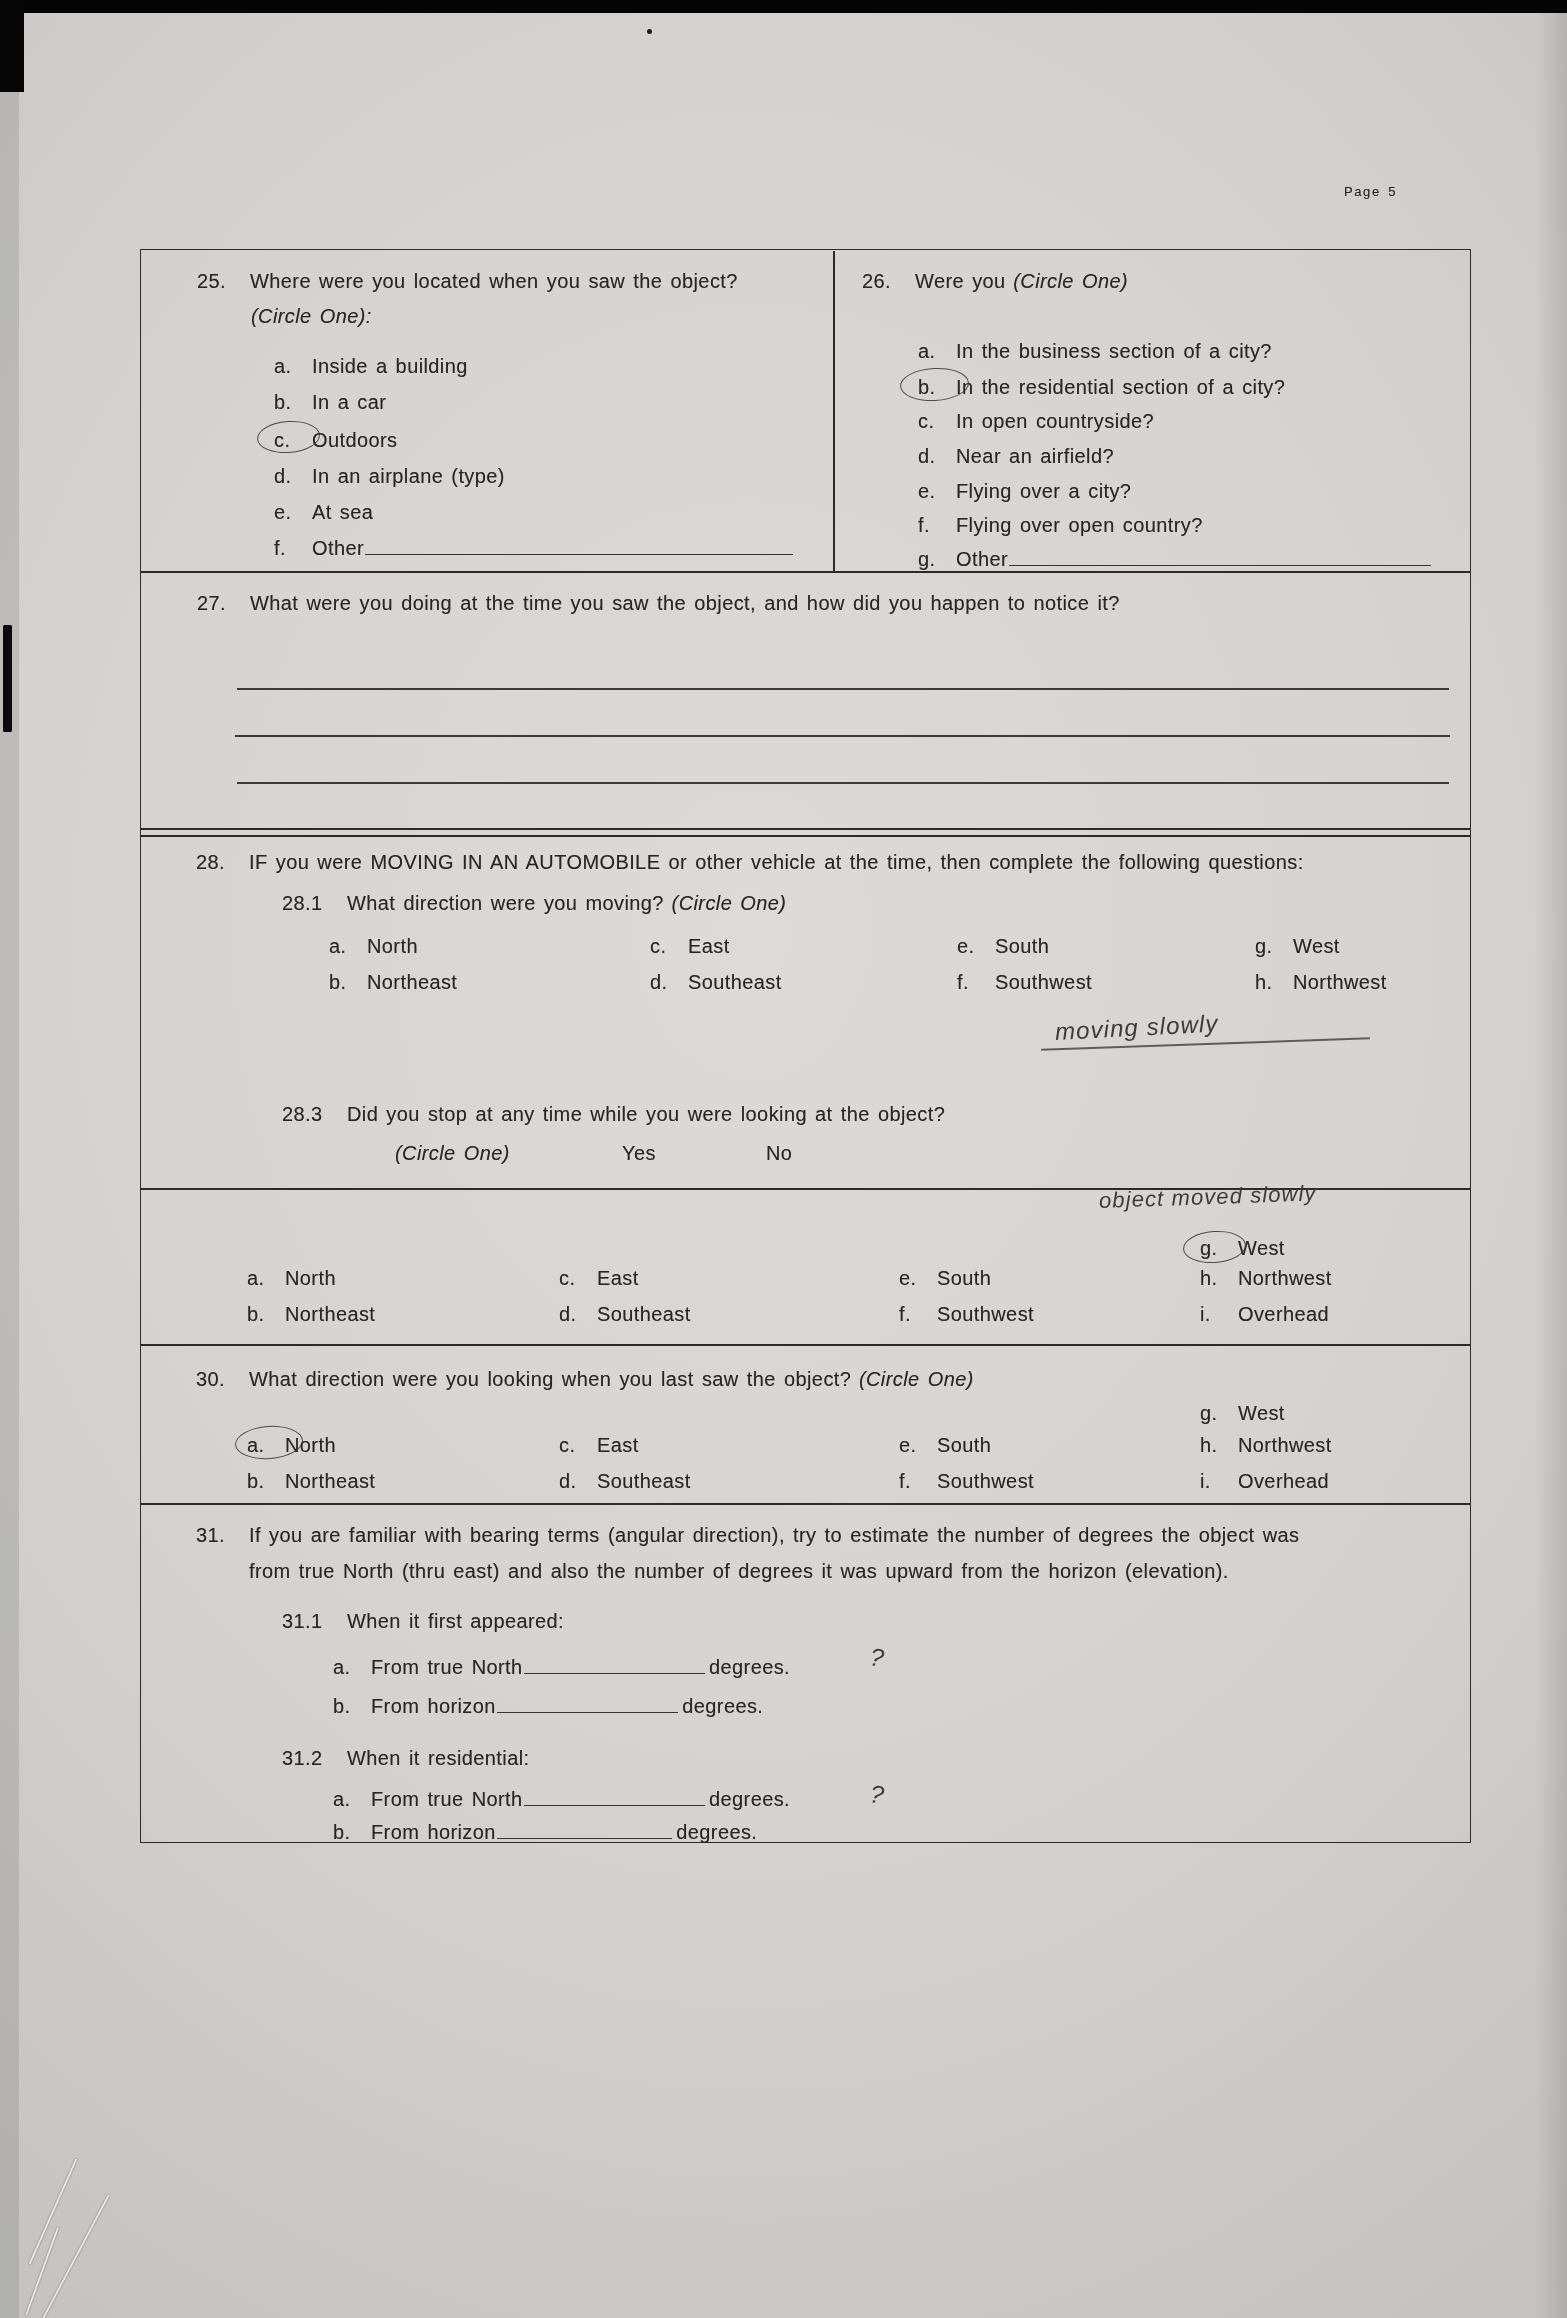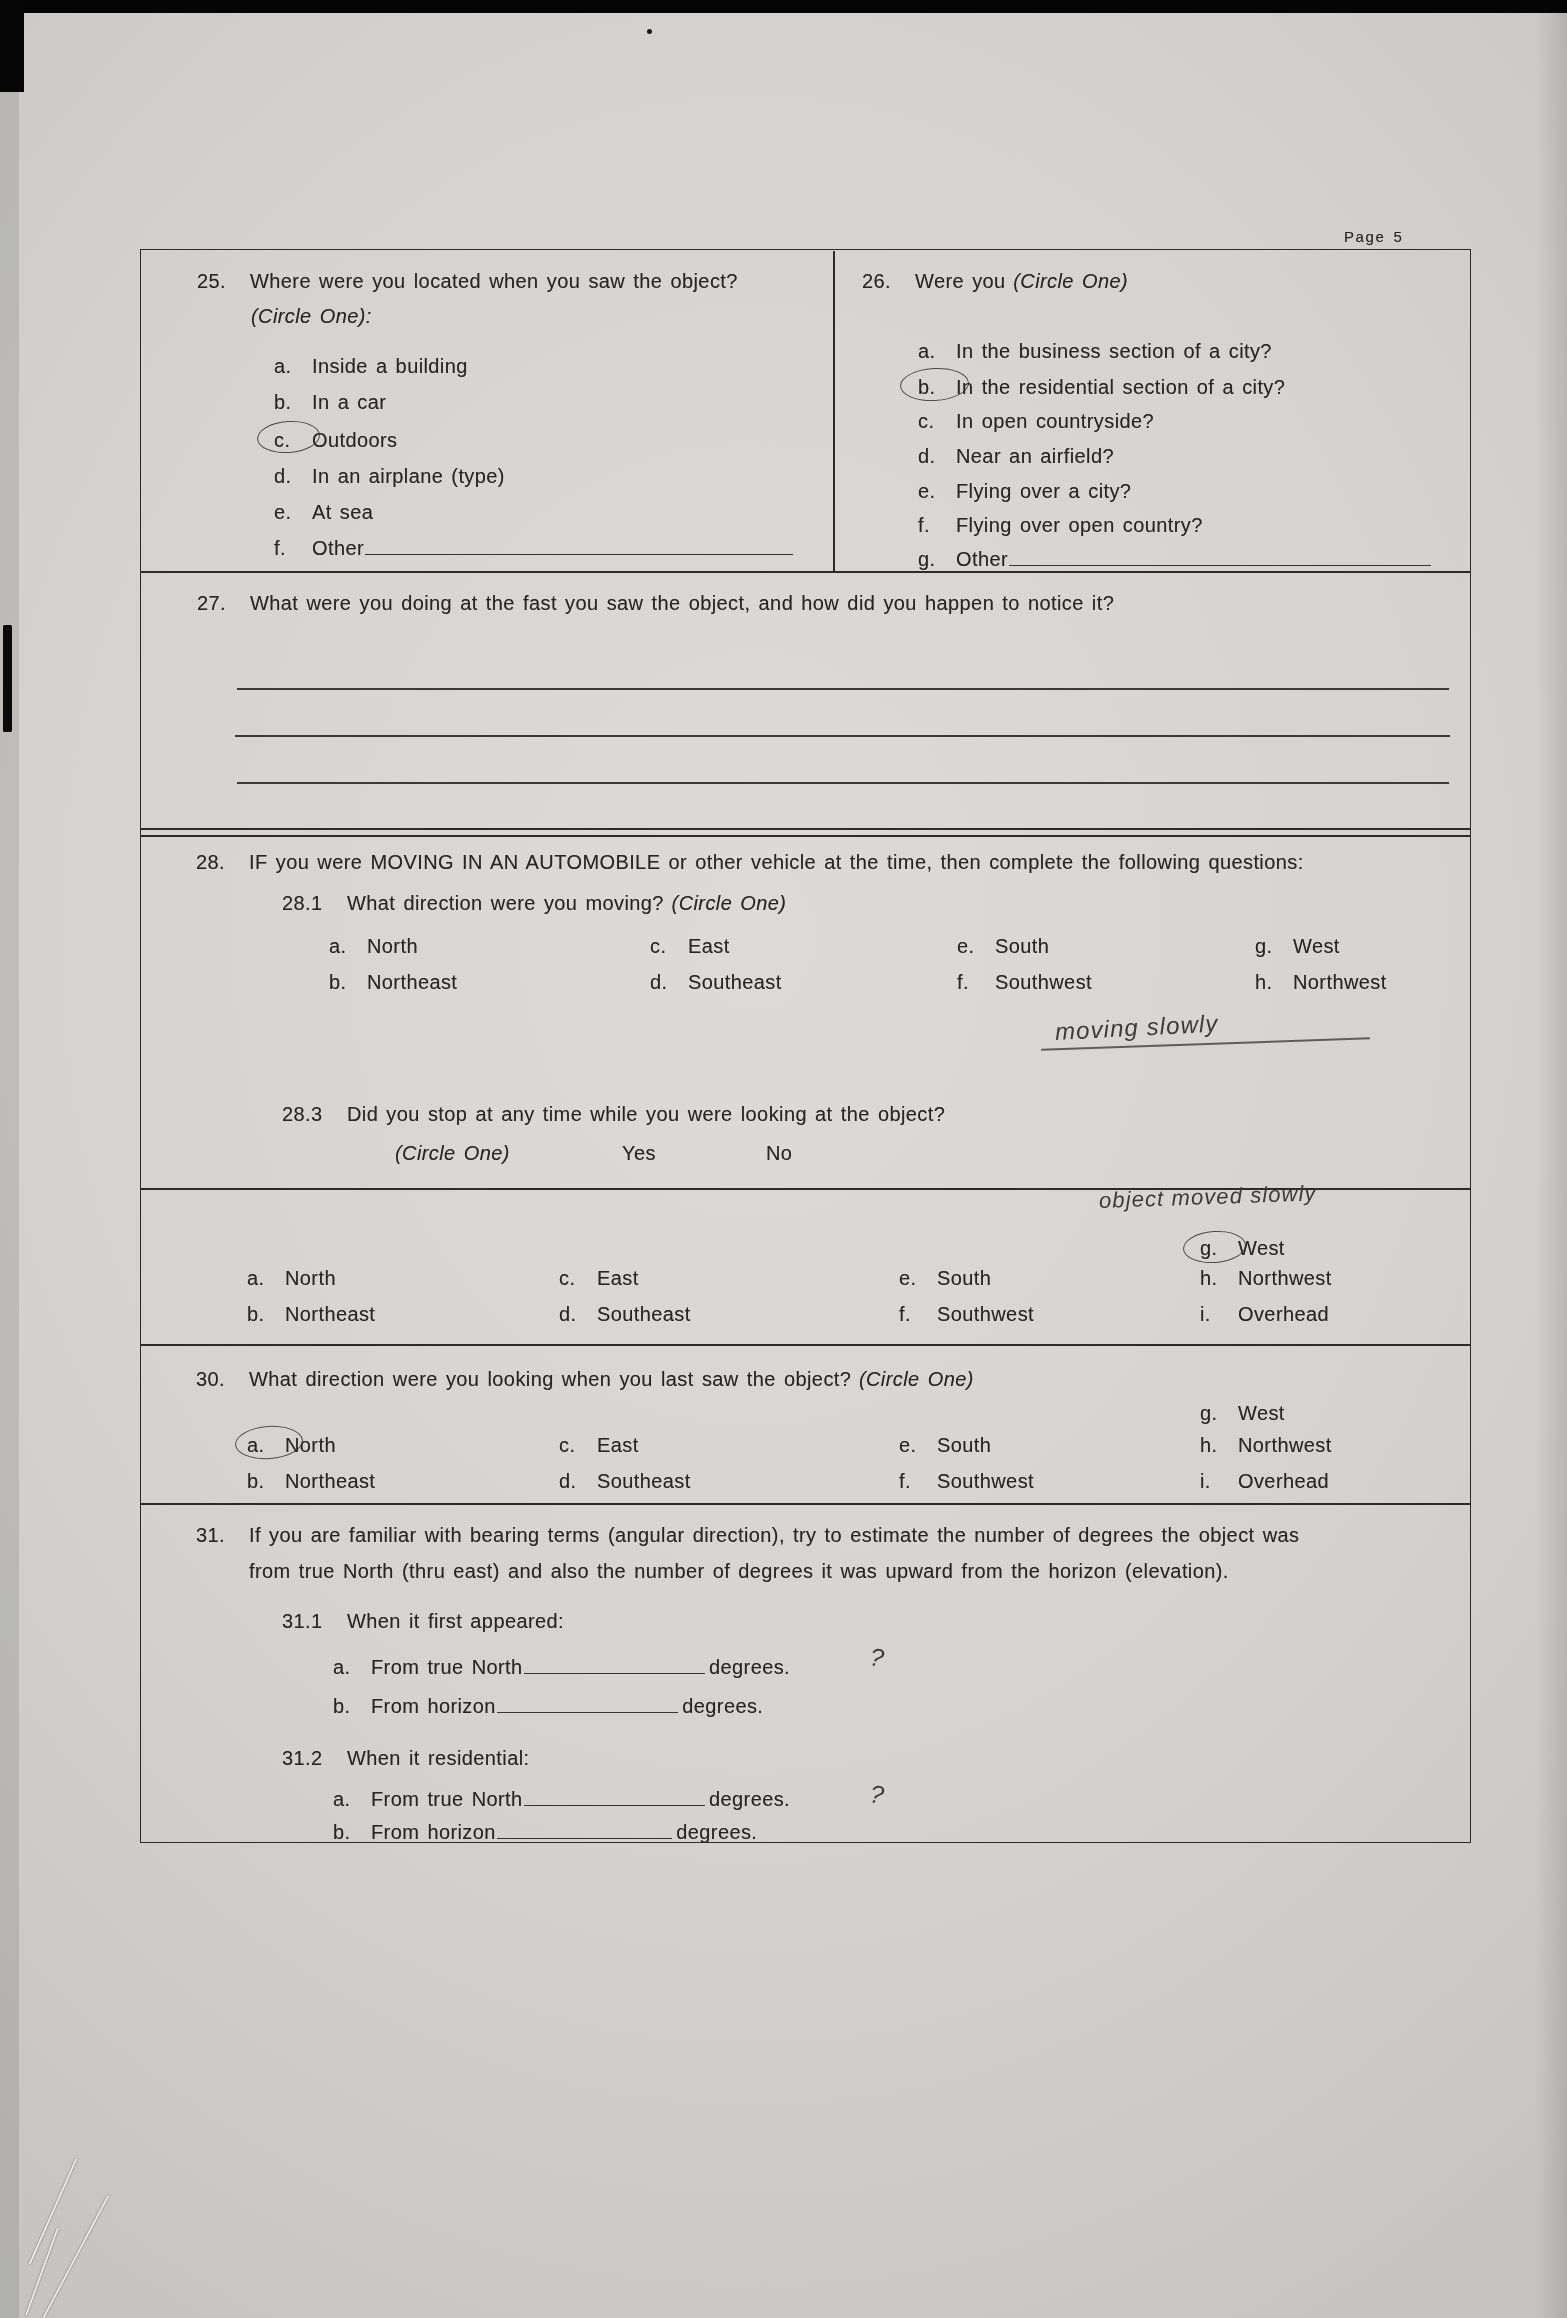--- a/index.html
+++ b/index.html
@@ -12,21 +12,21 @@
     background: radial-gradient(ellipse 85% 70% at 48% 40%, #dcdbd7 0%, #d4d3cf 55%, #c5c4c0 100%);
   }
   .edge-left  { position:absolute; left:0; top:12px; width:18.6px; height:2307px; background:rgba(0,0,0,0.10); }
   .edge-right { position:absolute; right:0; top:12px; width:33px; height:2307px; background:linear-gradient(to right, rgba(0,0,0,0), rgba(0,0,0,0.12)); }
   .artifact { position:absolute; }
 
   .t {
     position:absolute; white-space:nowrap; font-size:20px; color:#262626;
     letter-spacing:0.4px; word-spacing:2.2px; text-shadow:0 0 0.5px rgba(30,30,30,0.35);
   }
-  .small { font-size:15px; letter-spacing:1.6px;margin-top:44px; }
+  .small { font-size:13px; letter-spacing:1.6px; }
   .it  { font-style:italic; }
   .gap { margin-left:7.7px; }
   .num  { display:inline-block; width:53px; }
   .num2 { display:inline-block; width:65px;margin-left:12px; }
   .letter { display:inline-block; width:38px; }
   .blank {
     display:inline-block; width:164px; height:16.4px;
     border-bottom:1.6px solid #343434; margin:0 4.4px 0 1.1px;
   }
   .hline { position:absolute; height:1.6px; background:#3a3a3a; }
@@ -118,21 +118,21 @@
   </div>
   <div class="t" style="left:918px;top:514px">
     <span class="letter">f.</span><span>Flying over open country?</span>
   </div>
   <div class="t" style="left:918px;top:548px">
     <span class="letter">g.</span><span>Other</span><span class="blank" style="width:422px"></span>
   </div>
   <div class="hand-circle" style="left:900px;top:368px;width:67px;height:31px;transform:rotate(-3deg)"></div>
 
   <div class="t" style="left:197px;top:592px">
-    <span class="num">27.</span><span>What were you doing at the fast you saw the object, and how did you happen to notice it?</span>
+    <span class="num">27.</span><span>What were you doing at the time you saw the object, and how did you happen to notice it?</span>
   </div>
   <div class="hline" style="left:237px;top:688px;width:1212px"></div>
   <div class="hline" style="left:235px;top:735px;width:1215px"></div>
   <div class="hline" style="left:237px;top:782px;width:1212px"></div>
 
   <div class="t" style="left:196px;top:851px">
     <span class="num">28.</span><span>IF you were MOVING IN AN AUTOMOBILE or other vehicle at the time, then complete the following questions:</span>
   </div>
 
   <div class="t" style="left:270px;top:892px">

